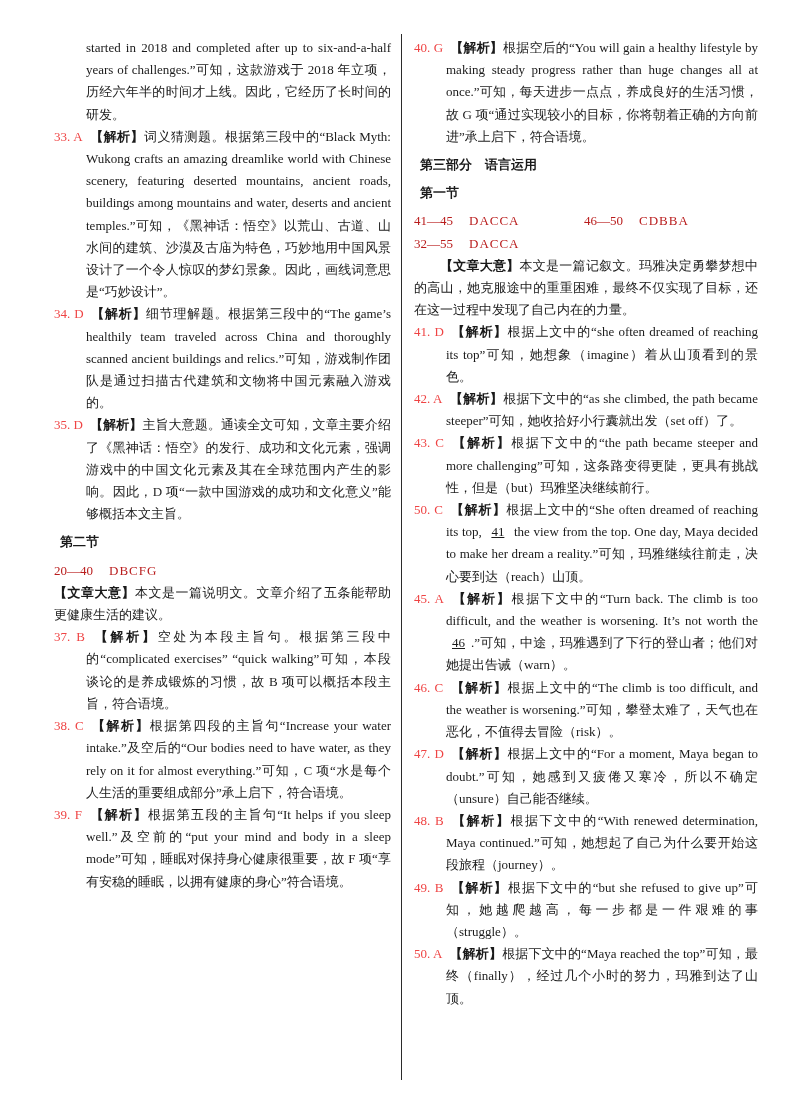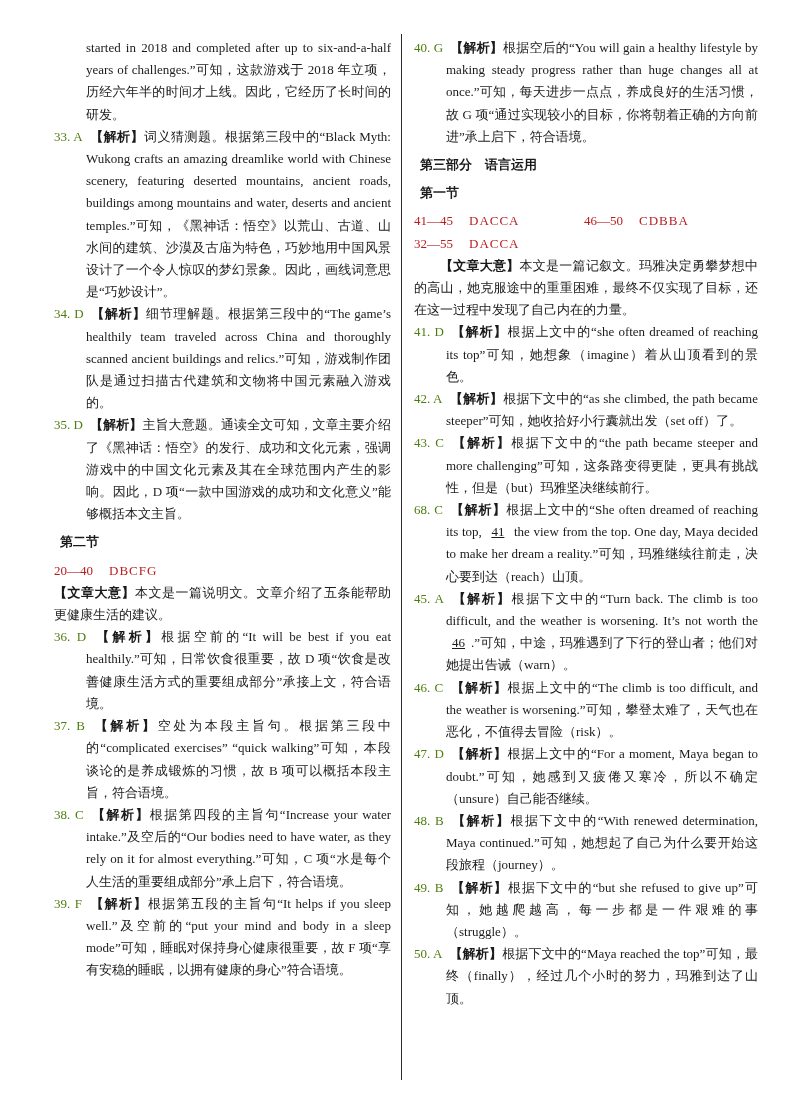--- a/index.html
+++ b/index.html
@@ -17,21 +17,21 @@
     background:#2b2b2b;
   }
   .columns{display:flex;padding:37px 0 0 54px}
   .col{text-align:justify;word-break:break-word}
   .col.left{width:337px;margin-right:23px}
   .col.right{width:344px}
   p.para{margin:0}
   .item{padding-left:32px;text-indent:-32px}
   .continuation{padding-left:32px}
   .first-indent{text-indent:26px}
-  .label{color:#4d7c0f;margin-right:7px}
+  .label{color:#ef4444;margin-right:7px}
   .marker{font-weight:bold}
   .heading{font-weight:bold;margin:6px}
   .answers{color:#b91c1c;margin:0}
   .answers .pair{display:inline-block;min-width:170px}
   .answers .letters{margin-left:16px;letter-spacing:1px}
   .blank{text-decoration:underline;padding:0 6px}
 </style>
 </head>
 <body>
 
@@ -39,36 +39,35 @@
   <div class="divider"></div>
   <div class="columns">
     <div class="col left">
         <p class="para continuation"><span class="body-text">started in 2018 and completed after up to six-and-a-half years of challenges.”可知，这款游戏于 2018 年立项，历经六年半的时间才上线。因此，它经历了长时间的研发。</span></p>
         <p class="para item"><span class="label">33. A</span><span class="marker">【解析】</span><span class="body-text">词义猜测题。根据第三段中的“Black Myth: Wukong crafts an amazing dreamlike world with Chinese scenery, featuring deserted mountains, ancient roads, buildings among mountains and water, deserts and ancient temples.”可知，《黑神话：悟空》以荒山、古道、山水间的建筑、沙漠及古庙为特色，巧妙地用中国风景设计了一个令人惊叹的梦幻景象。因此，画线词意思是“巧妙设计”。</span></p>
         <p class="para item"><span class="label">34. D</span><span class="marker">【解析】</span><span class="body-text">细节理解题。根据第三段中的“The game’s healthily team traveled across China and thoroughly scanned ancient buildings and relics.”可知，游戏制作团队是通过扫描古代建筑和文物将中国元素融入游戏的。</span></p>
         <p class="para item"><span class="label">35. D</span><span class="marker">【解析】</span><span class="body-text">主旨大意题。通读全文可知，文章主要介绍了《黑神话：悟空》的发行、成功和文化元素，强调游戏中的中国文化元素及其在全球范围内产生的影响。因此，D 项“一款中国游戏的成功和文化意义”能够概括本文主旨。</span></p>
         <p class="heading">第二节</p>
         <p class="answers"><span class="pair"><span class="range">20—40</span><span class="letters">DBCFG</span></span></p>
         <p class="para summary"><span class="marker">【文章大意】</span><span class="body-text">本文是一篇说明文。文章介绍了五条能帮助更健康生活的建议。</span></p>
-        <p class="para item"><span class="label">36. D</span><span class="marker">【解析】</span><span class="body-text">根据空前的“It will be best if you eat healthily.”可知，日常饮食很重要，故 D 项“饮食是改善健康生活方式的重要组成部分”承接上文，符合语境。</span></p>
         <p class="para item"><span class="label">37. B</span><span class="marker">【解析】</span><span class="body-text">空处为本段主旨句。根据第三段中的“complicated exercises” “quick walking”可知，本段谈论的是养成锻炼的习惯，故 B 项可以概括本段主旨，符合语境。</span></p>
         <p class="para item"><span class="label">38. C</span><span class="marker">【解析】</span><span class="body-text">根据第四段的主旨句“Increase your water intake.”及空后的“Our bodies need to have water, as they rely on it for almost everything.”可知，C 项“水是每个人生活的重要组成部分”承上启下，符合语境。</span></p>
         <p class="para item"><span class="label">39. F</span><span class="marker">【解析】</span><span class="body-text">根据第五段的主旨句“It helps if you sleep well.”及空前的“put your mind and body in a sleep mode”可知，睡眠对保持身心健康很重要，故 F 项“享有安稳的睡眠，以拥有健康的身心”符合语境。</span></p>
       </div>
     <div class="col right">
         <p class="para item"><span class="label">40. G</span><span class="marker">【解析】</span><span class="body-text">根据空后的“You will gain a healthy lifestyle by making steady progress rather than huge changes all at once.”可知，每天进步一点点，养成良好的生活习惯，故 G 项“通过实现较小的目标，你将朝着正确的方向前进”承上启下，符合语境。</span></p>
         <p class="heading">第三部分　语言运用</p>
         <p class="heading">第一节</p>
         <p class="answers"><span class="pair"><span class="range">41—45</span><span class="letters">DACCA</span></span><span class="pair"><span class="range">46—50</span><span class="letters">CDBBA</span></span></p>
         <p class="answers"><span class="pair"><span class="range">32—55</span><span class="letters">DACCA</span></span></p>
         <p class="para summary first-indent"><span class="marker">【文章大意】</span><span class="body-text">本文是一篇记叙文。玛雅决定勇攀梦想中的高山，她克服途中的重重困难，最终不仅实现了目标，还在这一过程中发现了自己内在的力量。</span></p>
         <p class="para item"><span class="label">41. D</span><span class="marker">【解析】</span><span class="body-text">根据上文中的“she often dreamed of reaching its top”可知，她想象（imagine）着从山顶看到的景色。</span></p>
         <p class="para item"><span class="label">42. A</span><span class="marker">【解析】</span><span class="body-text">根据下文中的“as she climbed, the path became steeper”可知，她收拾好小行囊就出发（set off）了。</span></p>
         <p class="para item"><span class="label">43. C</span><span class="marker">【解析】</span><span class="body-text">根据下文中的“the path became steeper and more challenging”可知，这条路变得更陡，更具有挑战性，但是（but）玛雅坚决继续前行。</span></p>
-        <p class="para item"><span class="label">68. C</span><span class="marker">【解析】</span><span class="body-text">根据上文中的“She often dreamed of reaching its top, <span class="blank">41</span> the view from the top. One day, Maya decided to make her dream a reality.”可知，玛雅继续往前走，决心要到达（reach）山顶。</span></p>
+        <p class="para item"><span class="label">50. C</span><span class="marker">【解析】</span><span class="body-text">根据上文中的“She often dreamed of reaching its top, <span class="blank">41</span> the view from the top. One day, Maya decided to make her dream a reality.”可知，玛雅继续往前走，决心要到达（reach）山顶。</span></p>
         <p class="para item"><span class="label">45. A</span><span class="marker">【解析】</span><span class="body-text">根据下文中的“Turn back. The climb is too difficult, and the weather is worsening. It’s not worth the <span class="blank">46</span>.”可知，中途，玛雅遇到了下行的登山者；他们对她提出告诫（warn）。</span></p>
         <p class="para item"><span class="label">46. C</span><span class="marker">【解析】</span><span class="body-text">根据上文中的“The climb is too difficult, and the weather is worsening.”可知，攀登太难了，天气也在恶化，不值得去冒险（risk）。</span></p>
         <p class="para item"><span class="label">47. D</span><span class="marker">【解析】</span><span class="body-text">根据上文中的“For a moment, Maya began to doubt.”可知，她感到又疲倦又寒冷，所以不确定（unsure）自己能否继续。</span></p>
         <p class="para item"><span class="label">48. B</span><span class="marker">【解析】</span><span class="body-text">根据下文中的“With renewed determination, Maya continued.”可知，她想起了自己为什么要开始这段旅程（journey）。</span></p>
         <p class="para item"><span class="label">49. B</span><span class="marker">【解析】</span><span class="body-text">根据下文中的“but she refused to give up”可知，她越爬越高，每一步都是一件艰难的事（struggle）。</span></p>
         <p class="para item"><span class="label">50. A</span><span class="marker">【解析】</span><span class="body-text">根据下文中的“Maya reached the top”可知，最终（finally），经过几个小时的努力，玛雅到达了山顶。</span></p>
       </div>
   </div>
 </div>
 

